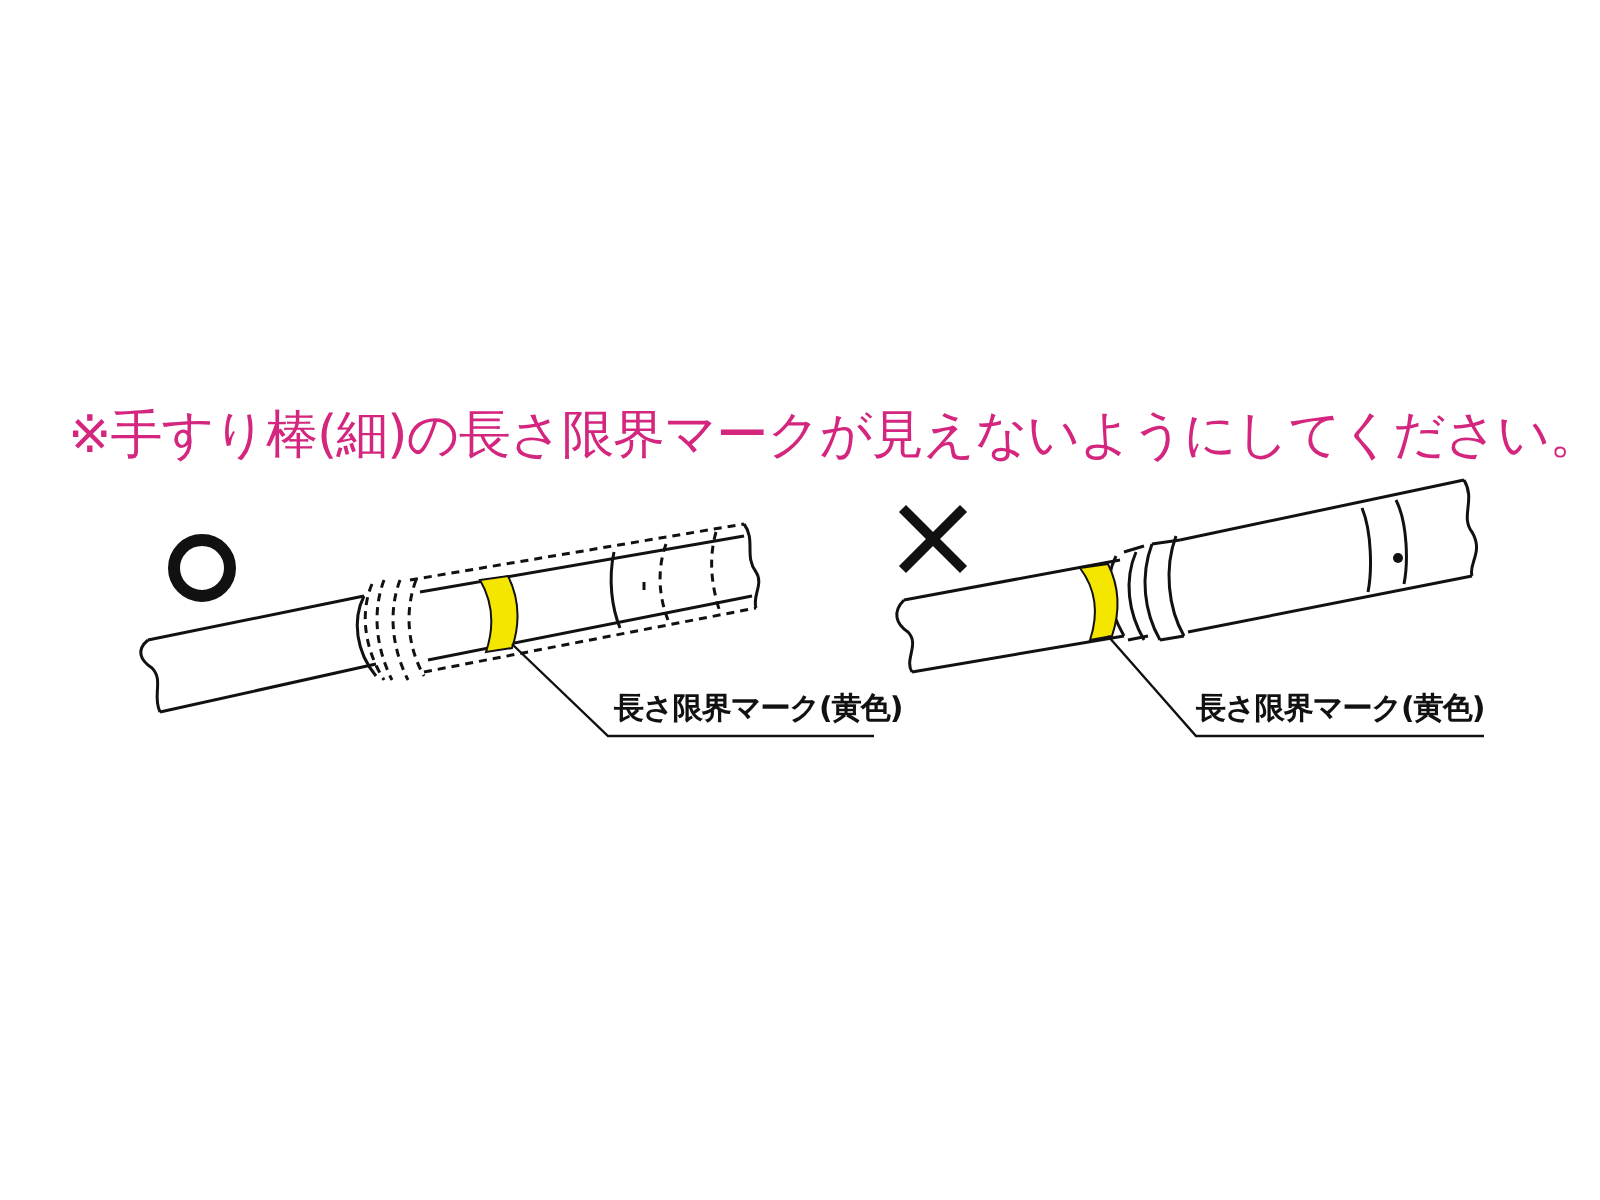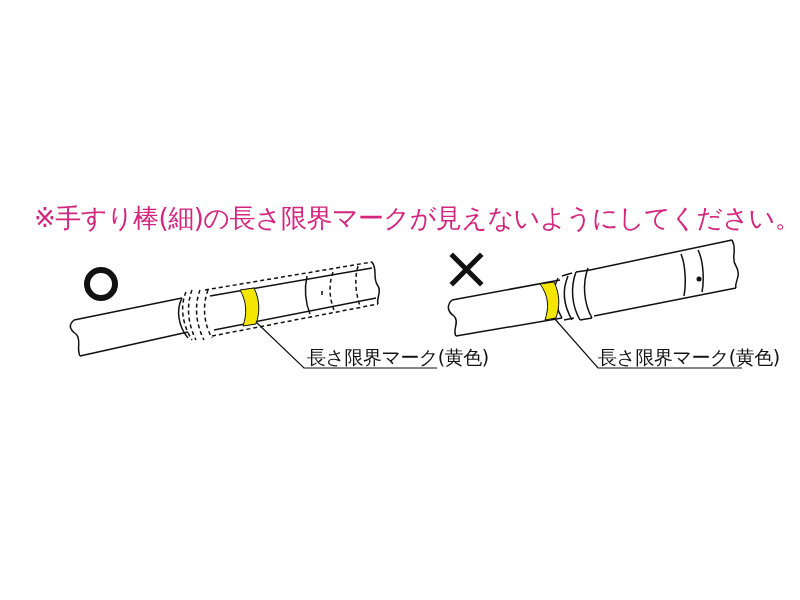--- a/index.html
+++ b/index.html
@@ -4,22 +4,23 @@
   <style>
     html, body { margin: 0; padding: 0; background: #ffffff; }
     body { width: 800px; height: 600px; position: relative; overflow: hidden;
            font-family: "DejaVu Sans", sans-serif; }
     .heading {
       position: absolute; left: 34px; top: 200px; width: 740px;
       font-size: 26px; line-height: 36px; color: #d4267e; white-space: nowrap;
       letter-spacing: -0.5px;
     }
     .label {
-      position: absolute; font-size: 19px; color: #111; white-space: nowrap;
+      position: absolute; font-size: 15px; color: #111; white-space: nowrap;
       letter-spacing: -0.5px;
+      font-weight: bold;
     }
     svg { position: absolute; left: 0; top: 0; }
   </style>
 </head>
 <body>
 
 <div class="heading">※手すり棒(細)の長さ限界マークが見えないようにしてください。</div>
 
 <svg width="800" height="600" viewBox="0 0 800 600">
 

